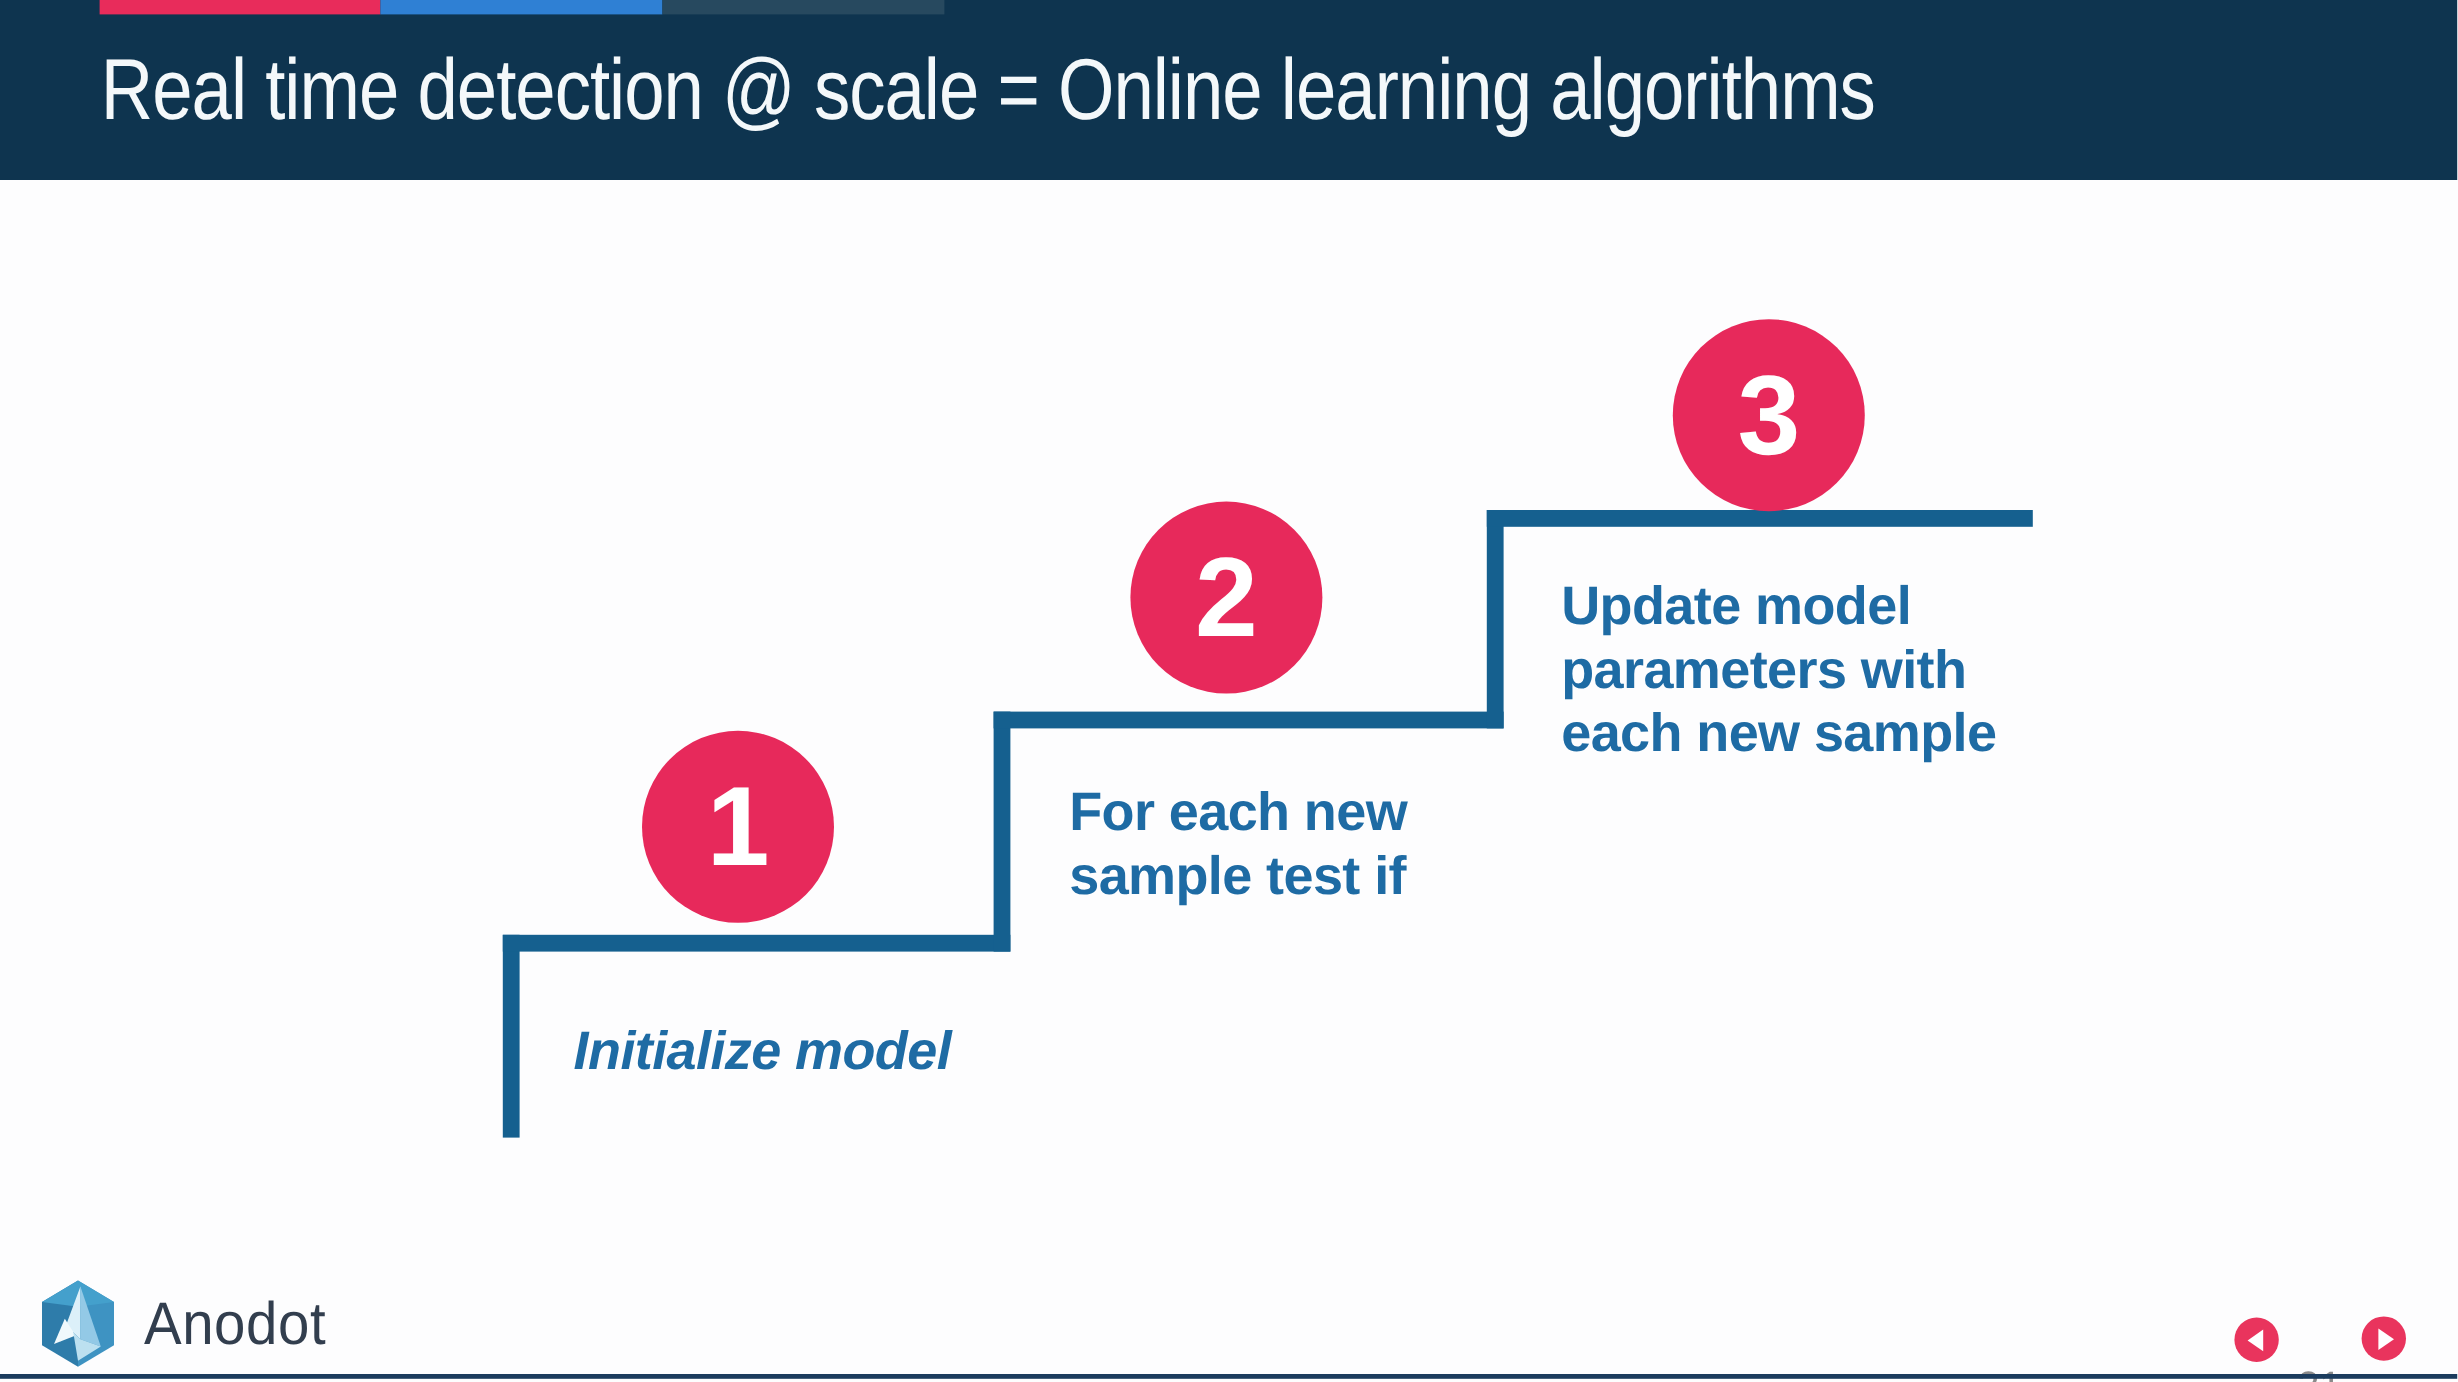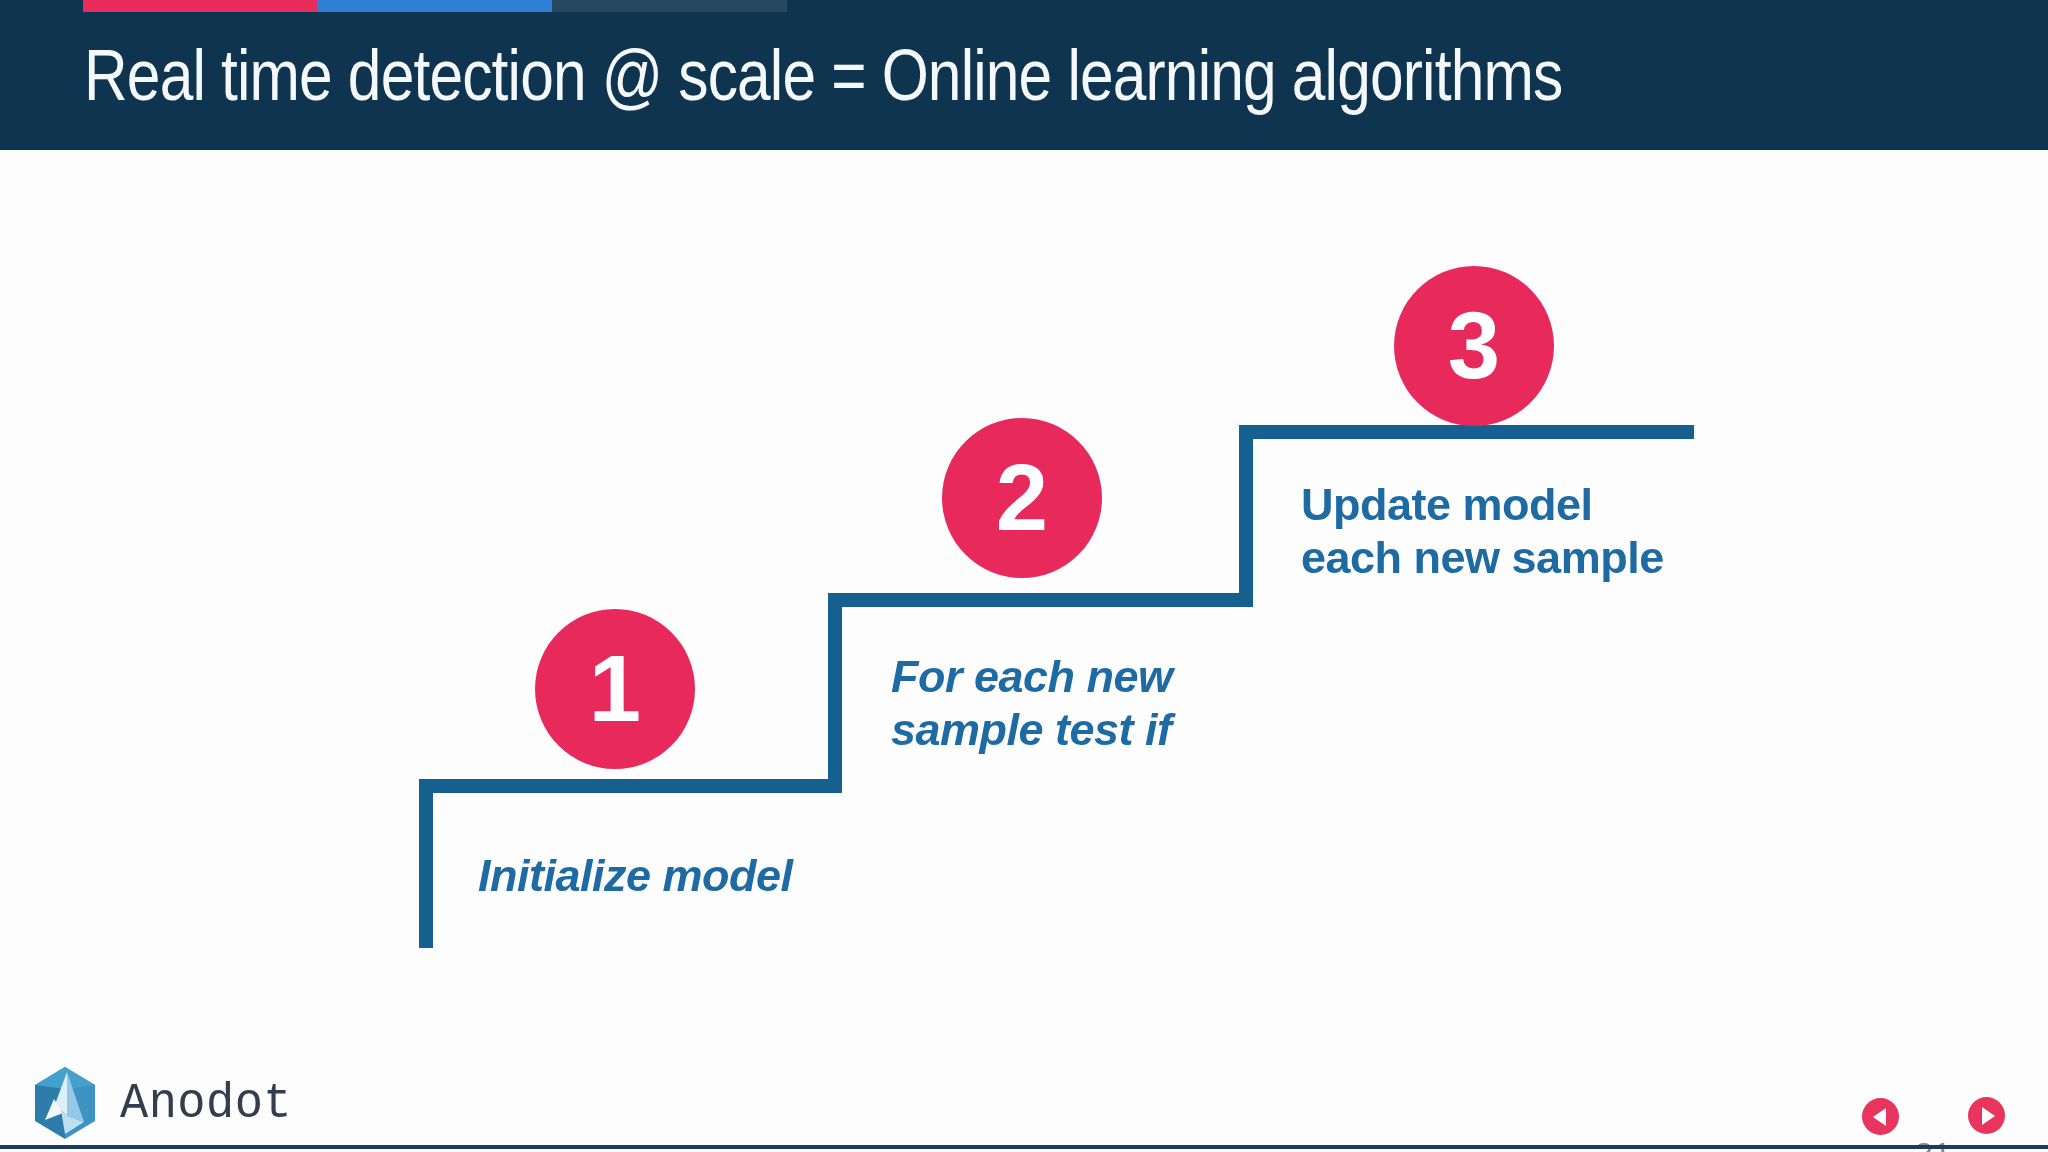--- a/index.html
+++ b/index.html
@@ -50,24 +50,24 @@
   }
   .c1{left:535px;top:609px;}
   .c2{left:942px;top:418px;}
   .c3{left:1394px;top:266px;}
   
   .step-label{
     position:absolute;color:var(--label_blue);font-weight:700;
     font-size:45px;line-height:53px;letter-spacing:-0.5px;white-space:nowrap;
   }
   .l1{left:478px;top:849px;font-style:italic;}
-  .l2{left:891px;top:650px;font-style:italic;}
+  .l2{left:891px;top:650px;}
   .l3{left:1301px;top:478px;}
   
-  .logo{position:absolute;left:32px;top:1066px;display:flex;align-items:center;font-family:Liberation Mono, monospace;}
+  .logo{position:absolute;left:32px;top:1066px;display:flex;align-items:center;}
   .logo svg{width:66px;height:74px;display:block;}
   .brand{
     margin-left:22px;color:var(--brand_dark);font-size:50px;font-weight:400;
     letter-spacing:0.5px;transform:scaleX(0.94);transform-origin:left center;
   }
   .nav-btn{
     position:absolute;width:37px;height:37px;border-radius:50%;background:var(--nav_red);
     display:flex;align-items:center;justify-content:center;border:none;padding:0;cursor:pointer;
   }
   .nav-prev{left:1862px;top:1098px;}
@@ -112,20 +112,21 @@
 
   <div class="step-label l1">
     <div>Initialize model</div>
   </div>
   <div class="step-label l2">
     <div>For each new</div>
     <div>sample test if</div>
   </div>
   <div class="step-label l3">
     <div>Update model</div>
+    <div>parameters with</div>
     <div>each new sample</div>
   </div>
 
   <div class="logo">
     <span>
       <svg viewBox="0 0 66 74" xmlns="http://www.w3.org/2000/svg">
         <polygon points="33,1 3,19 3,55 33,73" fill="#2E7CAA"></polygon>
         <polygon points="33,1 63,19 63,55 33,73" fill="#3E93C2"></polygon>
         <polygon points="33,1 63,19 33,23 3,19" fill="#44A0CC"></polygon>
         <polygon points="35,6 18,52 29,44 35,50" fill="#DCF0F9"></polygon>

